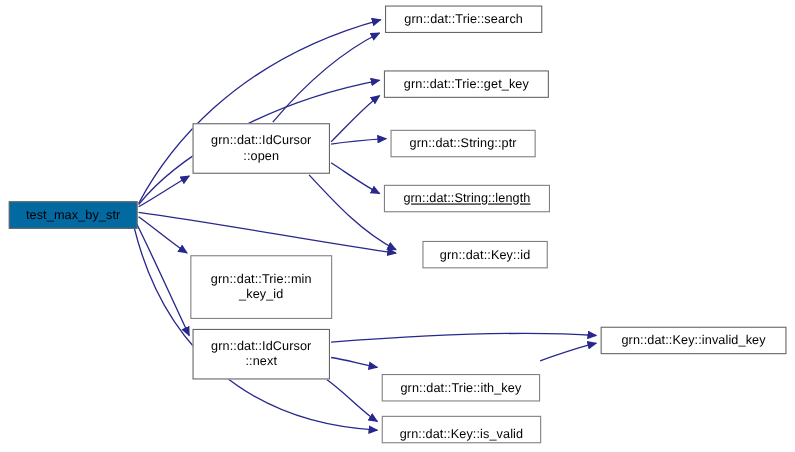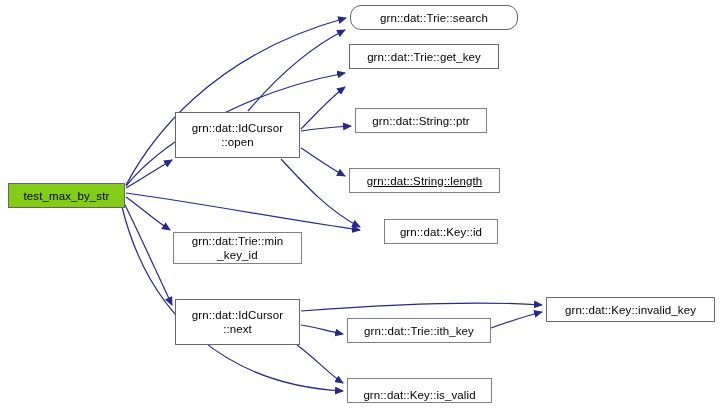--- a/index.html
+++ b/index.html
@@ -35,21 +35,21 @@
     letter-spacing: 0.1px;
     background: #ffffff;
     border: 1px solid #808080;
     white-space: pre-line;
     z-index: 5;
   }
   .node.thick {
     border: 1.5px solid #666666;
   }
   .node.filled {
-    background: #84cc16;
+    background: #0369a1;
     border: 1.5px solid #666666;
   }
   .node span {
     display: block;
     width: 100%;
   }
 </style>
 </head>
 <body>
 
@@ -76,26 +76,26 @@
         <path d="M 301,311 C 380,305 470,300 542,305" fill="none" stroke="#27278c" stroke-width="1.2" marker-end="url(#arrow)"></path>
         <path d="M 301,325 C 315,327 327,331 343,334" fill="none" stroke="#27278c" stroke-width="1.2" marker-end="url(#arrow)"></path>
         <path d="M 297,345 C 315,358 330,375 343,383" fill="none" stroke="#27278c" stroke-width="1.2" marker-end="url(#arrow)"></path>
         <path d="M 491,328 C 508,322 525,316 542,312" fill="none" stroke="#27278c" stroke-width="1.2" marker-end="url(#arrow)"></path>
       </g>
   </svg>
   <div id="node-layer">
       <div class="node filled" style="left: 8px; top: 183px; width: 117px; height: 25px;"><span>test_max_by_str</span></div>
       <div class="node thick" style="left: 175px; top: 112px; width: 125px; height: 46px;"><span>grn::dat::IdCursor
 ::open</span></div>
-      <div class="node" style="left: 173px; top: 232px; width: 129px; height: 32px;"><span>grn::dat::Trie::min
+      <div class="node" style="left: 173px; top: 232px; width: 129px; height: 58px;"><span>grn::dat::Trie::min
 _key_id</span></div>
       <div class="node thick" style="left: 175px; top: 299px; width: 125px; height: 46px;"><span>grn::dat::IdCursor
 ::next</span></div>
-      <div class="node thick" style="left: 350px; top: 5px; width: 168px; height: 25px; border-radius: 11px;"><span>grn::dat::Trie::search</span></div>
-      <div class="node thick" style="left: 349px; top: 44px; width: 150px; height: 25px;"><span>grn::dat::Trie::get_key</span></div>
-      <div class="node" style="left: 355px; top: 108px; width: 132px; height: 25px;"><span>grn::dat::String::ptr</span></div>
+      <div class="node thick" style="left: 350px; top: 5px; width: 143px; height: 25px;"><span>grn::dat::Trie::search</span></div>
+      <div class="node thick" style="left: 349px; top: 64px; width: 150px; height: 25px;"><span>grn::dat::Trie::get_key</span></div>
+      <div class="node" style="left: 355px; top: 118px; width: 132px; height: 25px;"><span>grn::dat::String::ptr</span></div>
       <div class="node" style="left: 349px; top: 168px; width: 151px; height: 25px; text-decoration: underline;"><span>grn::dat::String::length</span></div>
       <div class="node" style="left: 364px; top: 219px; width: 114px; height: 25px; margin-left: 20px;"><span>grn::dat::Key::id</span></div>
       <div class="node thick" style="left: 546px; top: 297px; width: 169px; height: 25px; text-align: center;"><span>grn::dat::Key::invalid_key</span></div>
-      <div class="node" style="left: 347px; top: 318px; width: 144px; height: 25px;"><span>grn::dat::Trie::ith_key</span></div>
+      <div class="node" style="left: 347px; top: 340px; width: 144px; height: 25px;"><span>grn::dat::Trie::ith_key</span></div>
       <div class="node" style="left: 347px; top: 378px; width: 145px; height: 25px; align-items: flex-end;"><span>grn::dat::Key::is_valid</span></div>
     </div>
 </div>
 
 </body></html>

